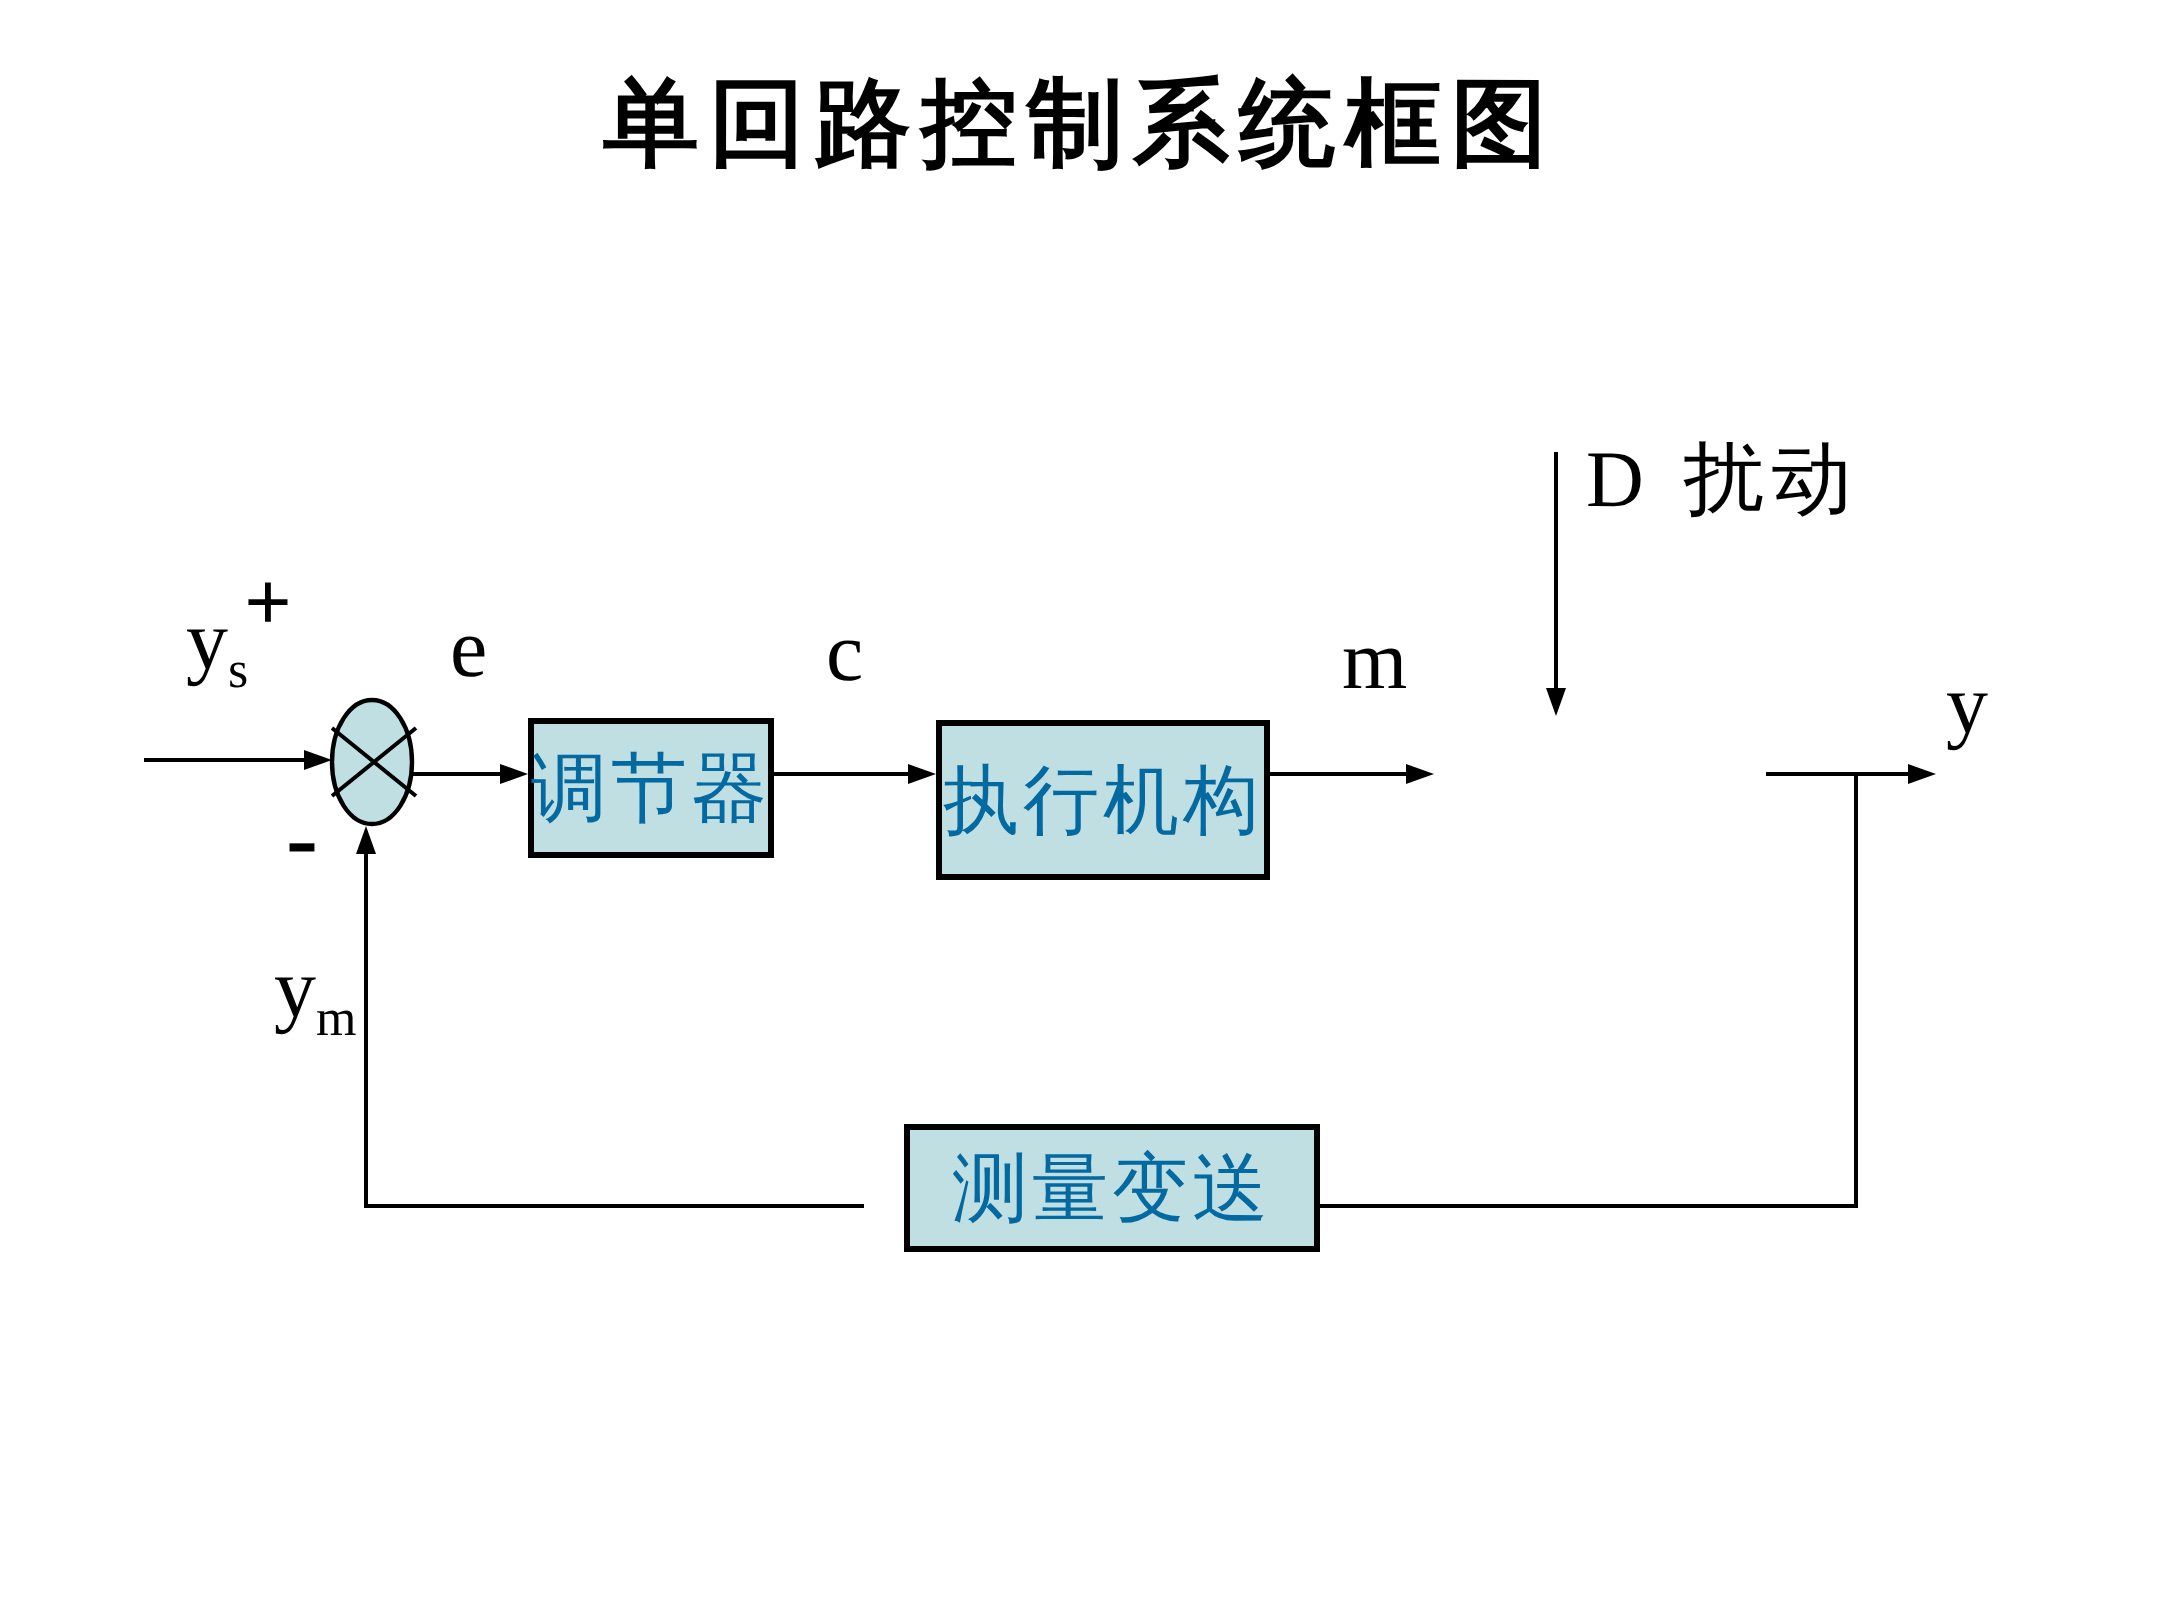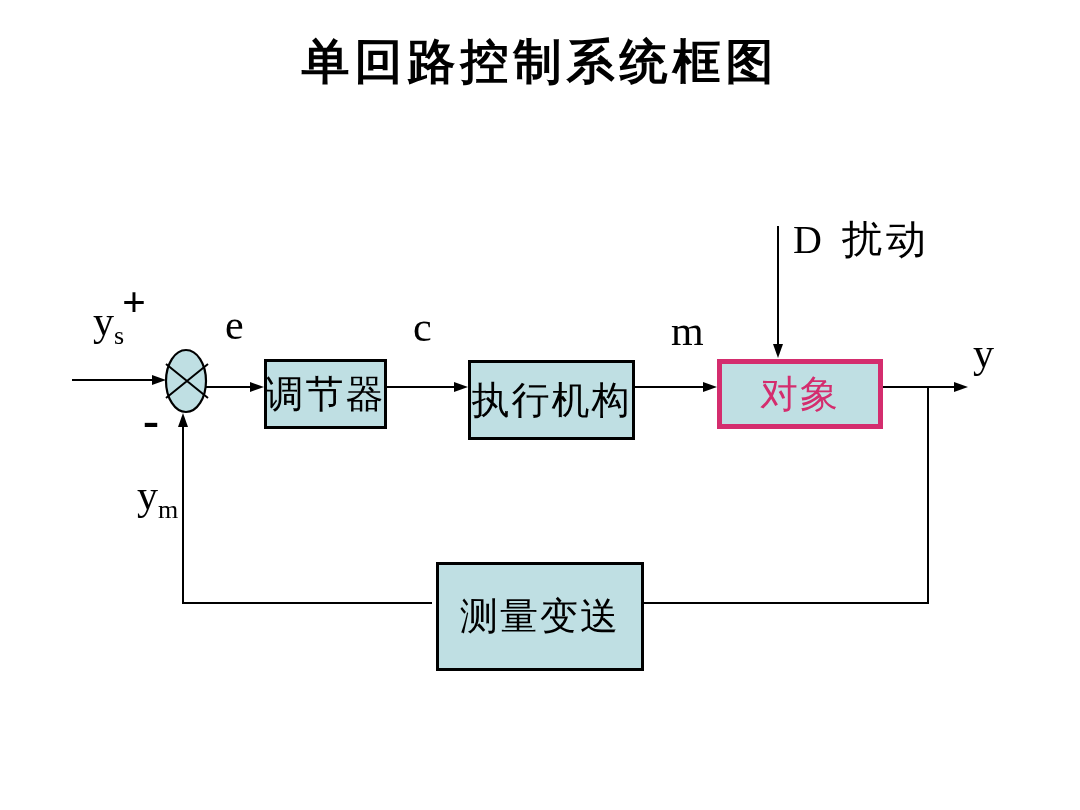--- a/index.html
+++ b/index.html
@@ -22,32 +22,32 @@
     margin:0;
   }
   svg.diagram{position:absolute;left:0;top:0;}
   .block{
     position:absolute;
     box-sizing:border-box;
     background:#bfdfe3;
     border:3px solid #000000;
     display:flex;align-items:center;justify-content:center;
     font-size:38px;
-    color:#000000;
+    color:#0369a1;
     letter-spacing:2px;
     white-space:nowrap;
   }
   .block.regulator{left:264px;top:359px;width:123px;height:70px;}
   .block.actuator{left:468px;top:360px;width:167px;height:80px;}
   .block.plant{
     left:717px;top:359px;width:166px;height:70px;
     border:5px solid #d42d6e;
     color:#d42d6e;
   }
-  .block.transmitter{left:436px;top:562px;width:208px;height:109px;}
+  .block.transmitter{left:452px;top:562px;width:208px;height:64px;}
   .lbl{
     position:absolute;
     color:#000000;
     font-size:42px;
     line-height:1;
     white-space:nowrap;
   }
   .lbl sub{font-size:26px;line-height:1;}
   .plus{font-size:42px;font-weight:bold;}
   .minus{font-size:48px;font-weight:bold;}
@@ -107,23 +107,20 @@
       <polygon points="183,413 178,427 188,427" fill="#000"></polygon>
     </g>
   </svg>
 
   <div class="block regulator">
     <span>调节器</span>
   </div>
   <div class="block actuator">
     <span>执行机构</span>
   </div>
-  <div class="block plant">
-    <span>对象</span>
-  </div>
   <div class="block transmitter">
     <span>测量变送</span>
   </div>
 
   <div class="lbl" style="left:93px;top:300px">
     <span>y</span><sub>s</sub>
   </div>
   <div class="lbl plus" style="left:122px;top:281px">+</div>
   <div class="lbl minus" style="left:143px;top:396px">-</div>
   <div class="lbl" style="left:225px;top:304px">e</div>

